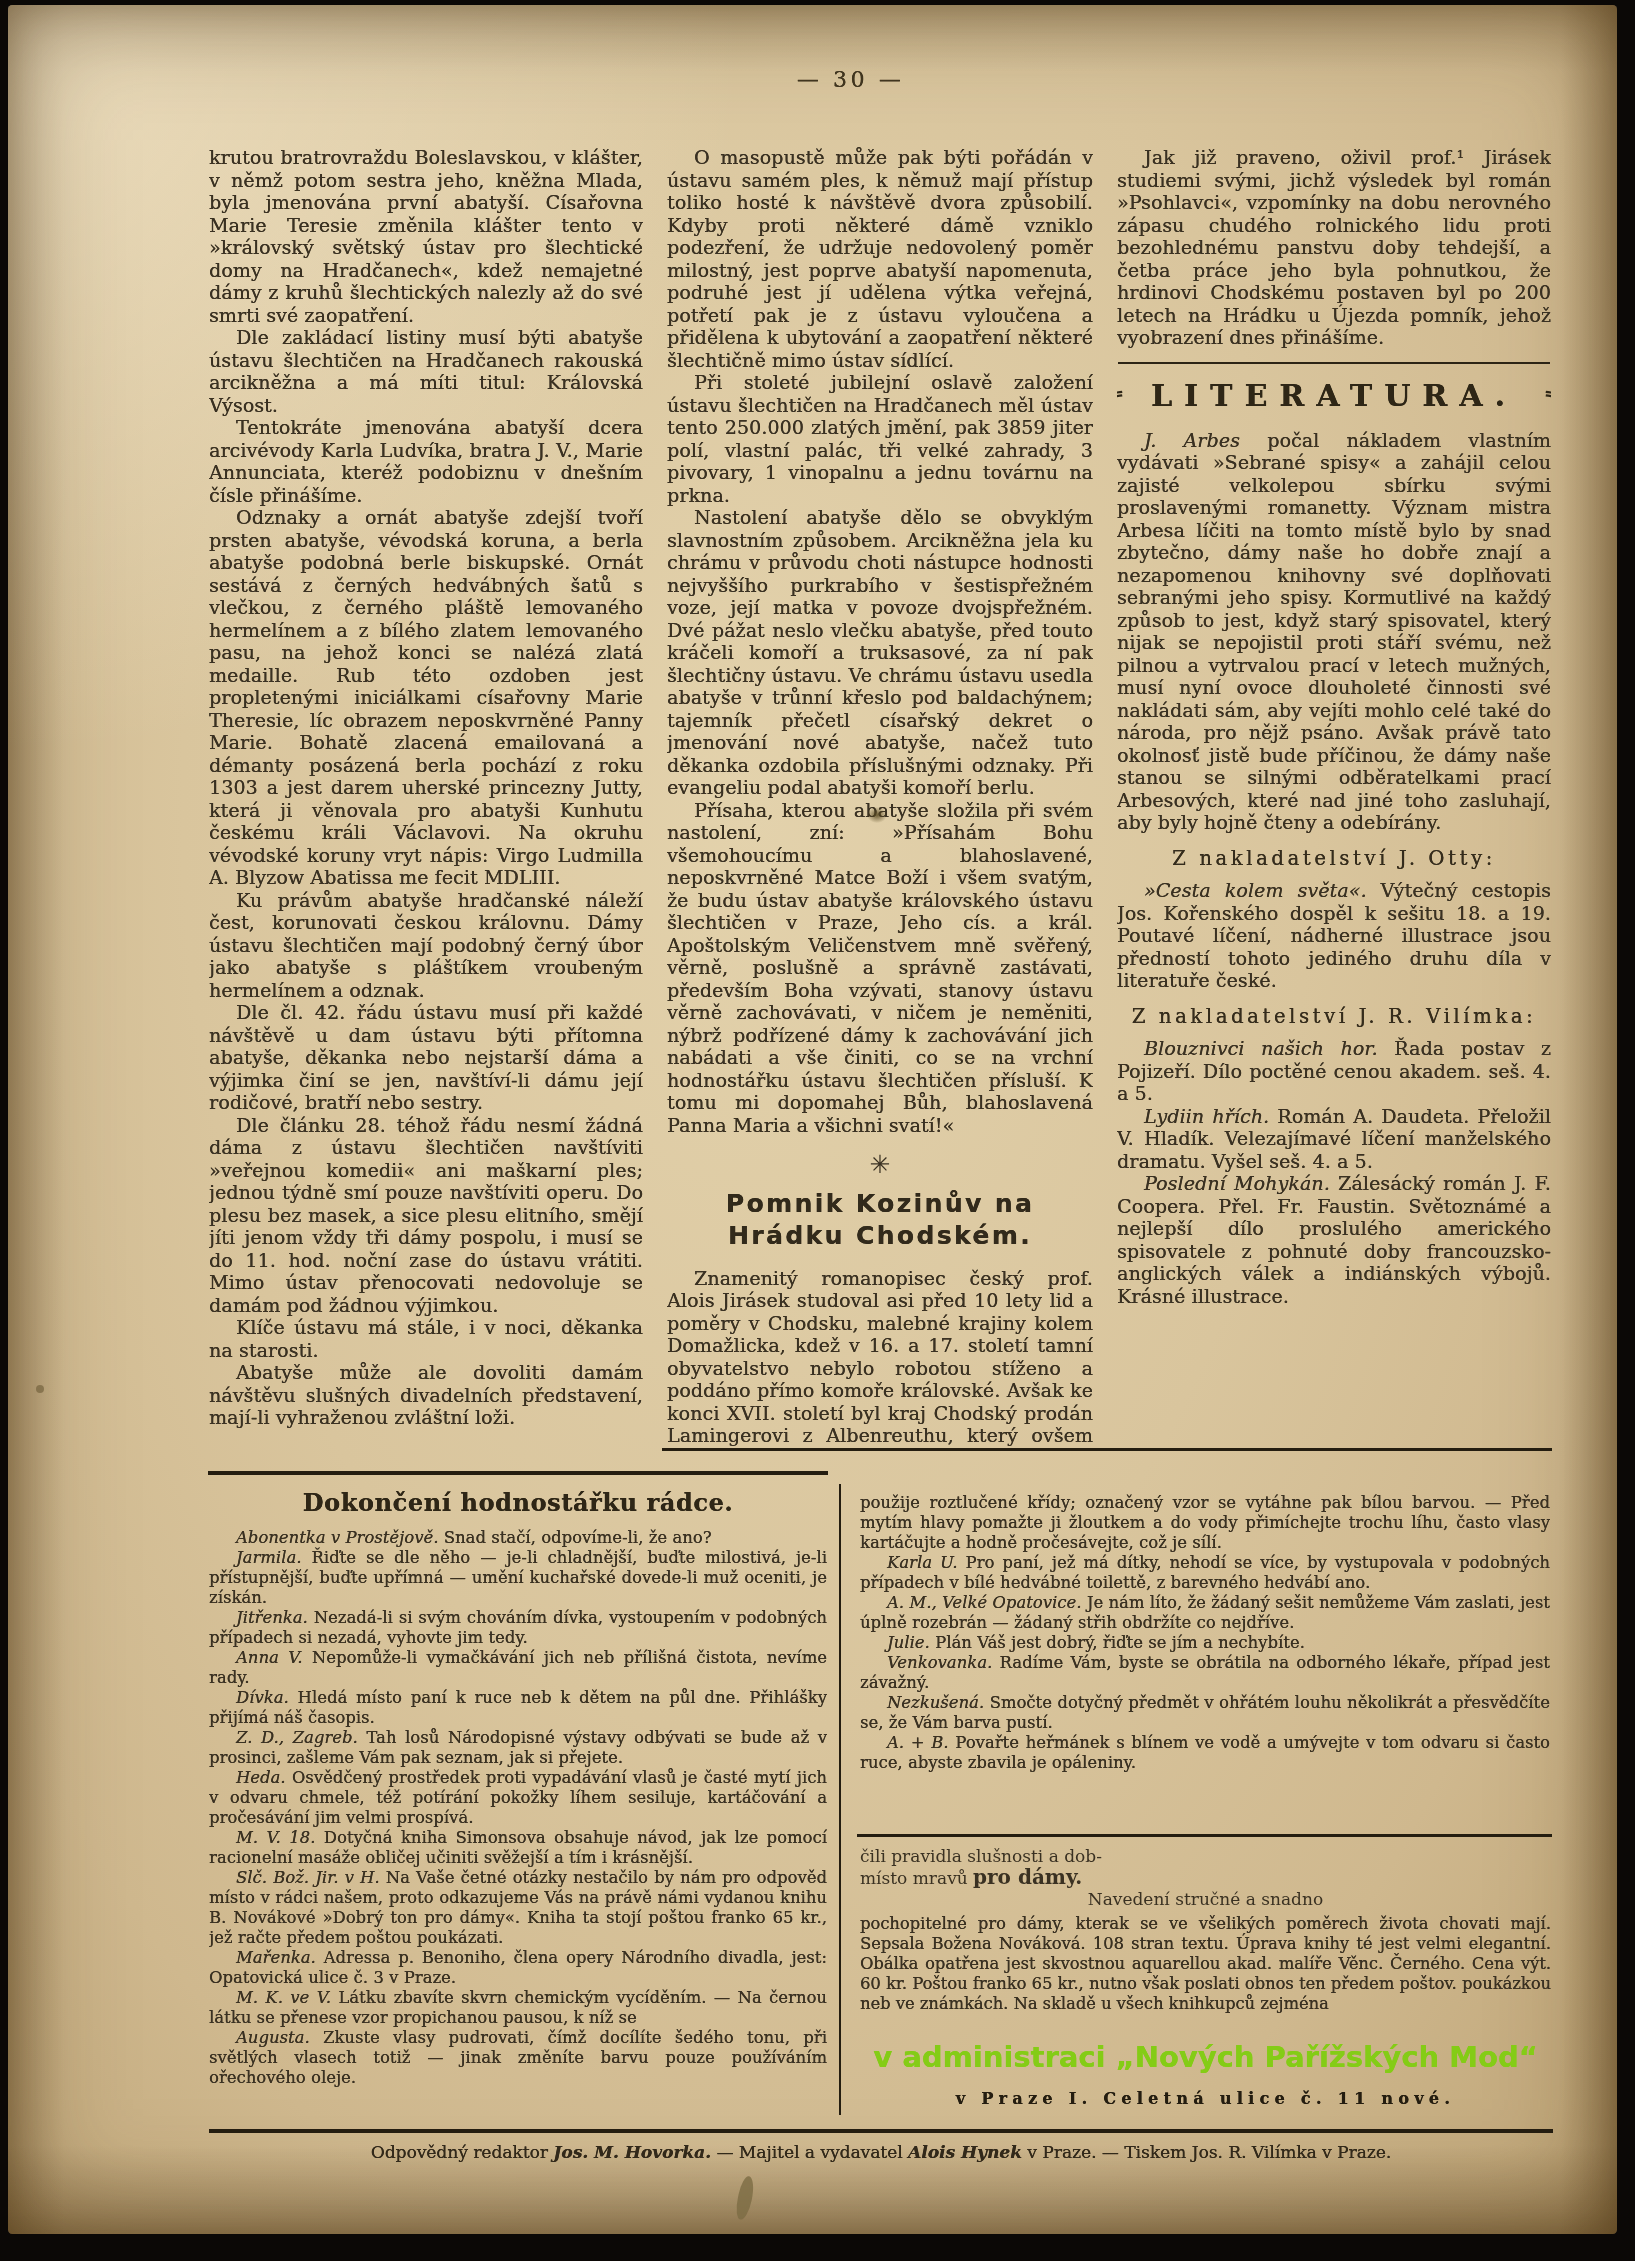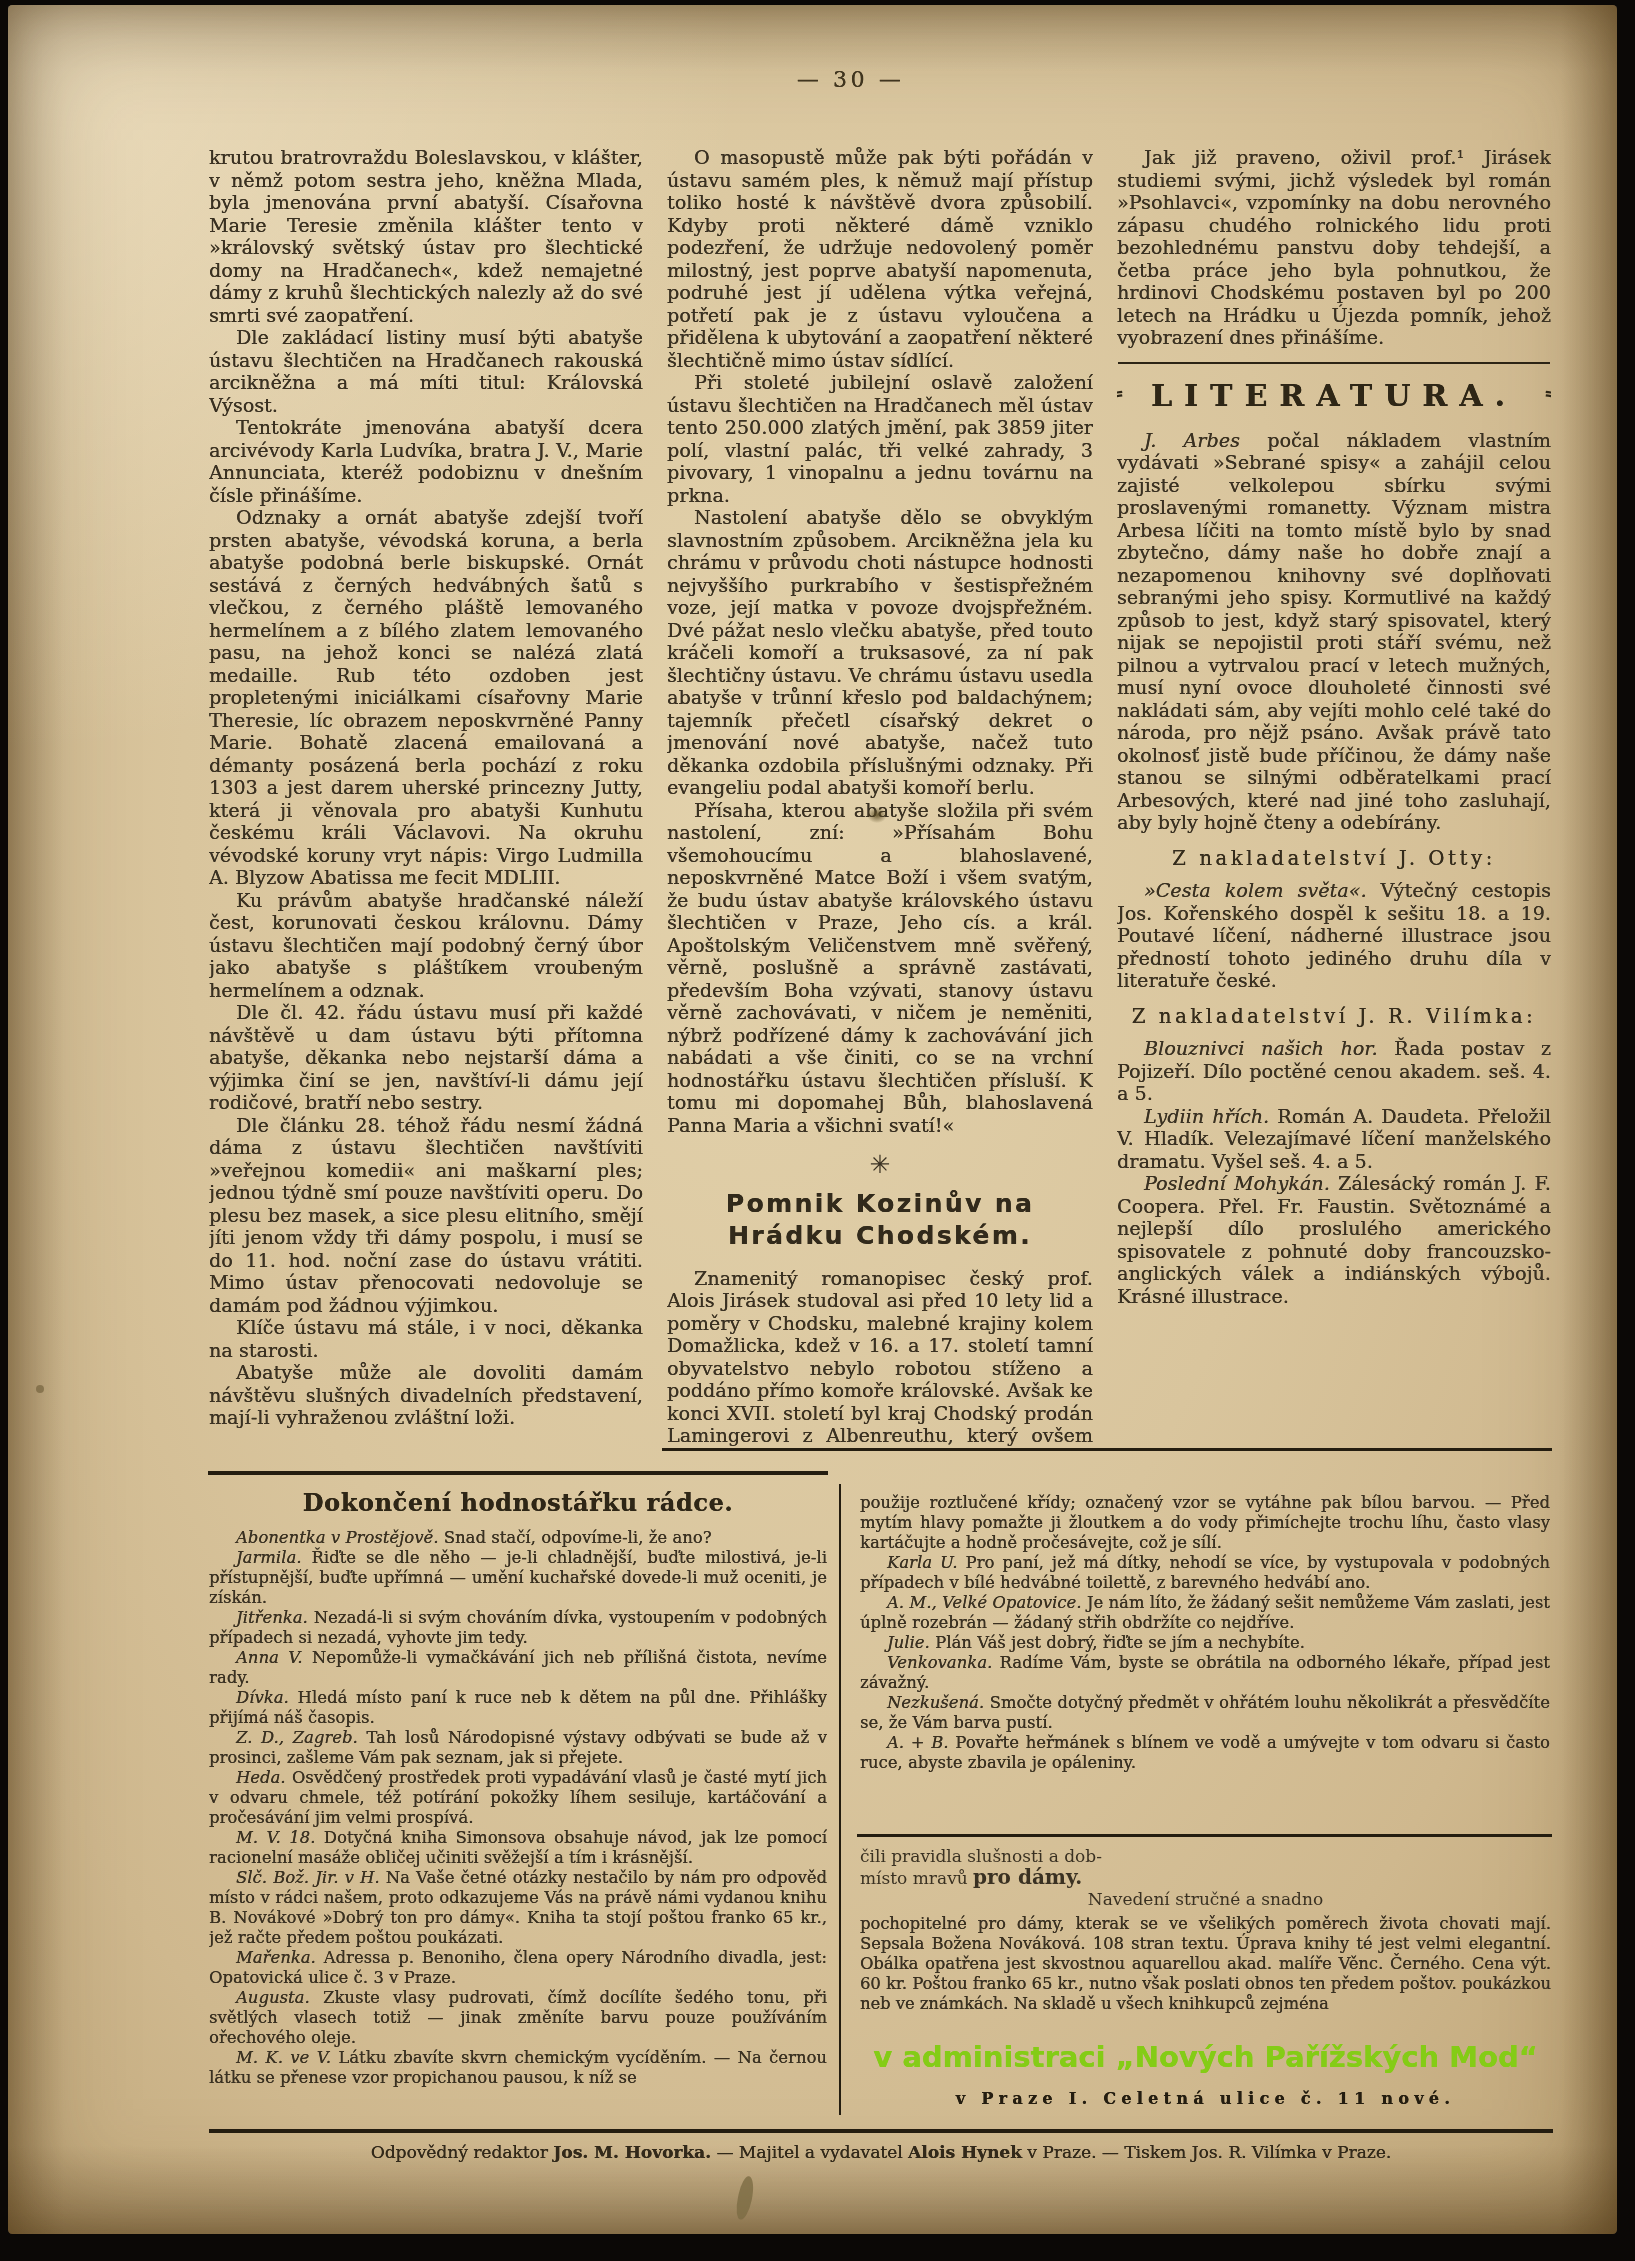--- a/index.html
+++ b/index.html
@@ -85,21 +85,21 @@
   }
   .ad-address{
     text-align:center;font-weight:bold;font-size:16px;letter-spacing:5.3px;
     margin-top:14.3px;color:#241d10;
   }
   
   .footer{
     position:absolute;left:209px;top:2142px;width:1344px;text-align:center;
     font-size:17px;color:#32291a;
   }
-  .footer .nm{font-weight:bold;}
+  .footer .nm{font-style:italic;font-weight:bold;}
   
   .stain{position:absolute;border-radius:50%;}
   .stain-1{left:867px;top:807px;width:20px;height:16px;background:radial-gradient(#55461f,rgba(85,70,31,0) 72%);opacity:.85;}
   .stain-2{left:738px;top:2176px;width:14.3px;height:44px;background:#7c6b44;opacity:.8;transform:rotate(12deg);border-radius:46% 54% 50% 50%;}
   .stain-3{left:36px;top:1385px;width:8.3px;height:8.3px;background:#6b5a35;opacity:.6;}
 </style>
 </head>
 <body>
 
 <div class="page">
@@ -180,22 +180,22 @@
     <p class="qa inktext"><span class="lead">Abonentka v Prostějově.</span> <span>Snad stačí, odpovíme-li, že ano?</span></p>
         <p class="qa inktext"><span class="lead">Jarmila.</span> <span>Řiďte se dle něho — je-li chladnější, buďte milostivá, je-li přístupnější, buďte upřímná — umění kuchařské dovede-li muž oceniti, je získán.</span></p>
         <p class="qa inktext"><span class="lead">Jitřenka.</span> <span>Nezadá-li si svým chováním dívka, vystoupením v podobných případech si nezadá, vyhovte jim tedy.</span></p>
         <p class="qa inktext"><span class="lead">Anna V.</span> <span>Nepomůže-li vymačkávání jich neb přílišná čistota, nevíme rady.</span></p>
         <p class="qa inktext"><span class="lead">Dívka.</span> <span>Hledá místo paní k ruce neb k dětem na půl dne. Přihlášky přijímá náš časopis.</span></p>
         <p class="qa inktext"><span class="lead">Z. D., Zagreb.</span> <span>Tah losů Národopisné výstavy odbývati se bude až v prosinci, zašleme Vám pak seznam, jak si přejete.</span></p>
         <p class="qa inktext"><span class="lead">Heda.</span> <span>Osvědčený prostředek proti vypadávání vlasů je časté mytí jich v odvaru chmele, též potírání pokožky líhem sesiluje, kartáčování a pročesávání jim velmi prospívá.</span></p>
         <p class="qa inktext"><span class="lead">M. V. 18.</span> <span>Dotyčná kniha Simonsova obsahuje návod, jak lze pomocí racionelní masáže obličej učiniti svěžejší a tím i krásnější.</span></p>
         <p class="qa inktext"><span class="lead">Slč. Bož. Jir. v H.</span> <span>Na Vaše četné otázky nestačilo by nám pro odpověd místo v rádci našem, proto odkazujeme Vás na právě námi vydanou knihu B. Novákové »Dobrý ton pro dámy«. Kniha ta stojí poštou franko 65 kr., jež račte předem poštou poukázati.</span></p>
         <p class="qa inktext"><span class="lead">Mařenka.</span> <span>Adressa p. Benoniho, člena opery Národního divadla, jest: Opatovická ulice č. 3 v Praze.</span></p>
+        <p class="qa inktext"><span class="lead">M. K. ve V.</span> <span>Látku zbavíte skvrn chemickým vycíděním. — Na černou látku se přenese vzor propichanou pausou, k níž se</span></p>
         <p class="qa inktext"><span class="lead">Augusta.</span> <span>Zkuste vlasy pudrovati, čímž docílíte šedého tonu, při světlých vlasech totiž — jinak změníte barvu pouze používáním ořechového oleje.</span></p>
-        <p class="qa inktext"><span class="lead">M. K. ve V.</span> <span>Látku zbavíte skvrn chemickým vycíděním. — Na černou látku se přenese vzor propichanou pausou, k níž se</span></p>
       </div>
   </div>
 
   <div class="advice-right">
     <div class="plist">
 
     <p class="qa inktext"><span class="lead"></span> <span>použije roztlučené křídy; označený vzor se vytáhne pak bílou barvou. — Před mytím hlavy pomažte ji žloutkem a do vody přimíchejte trochu líhu, často vlasy kartáčujte a hodně pročesávejte, což je sílí.</span></p>
         <p class="qa inktext"><span class="lead">Karla U.</span> <span>Pro paní, jež má dítky, nehodí se více, by vystupovala v podobných případech v bílé hedvábné toilettě, z barevného hedvábí ano.</span></p>
         <p class="qa inktext"><span class="lead">A. M., Velké Opatovice.</span> <span>Je nám líto, že žádaný sešit nemůžeme Vám zaslati, jest úplně rozebrán — žádaný střih obdržíte co nejdříve.</span></p>
         <p class="qa inktext"><span class="lead">Julie.</span> <span>Plán Váš jest dobrý, řiďte se jím a nechybíte.</span></p>

